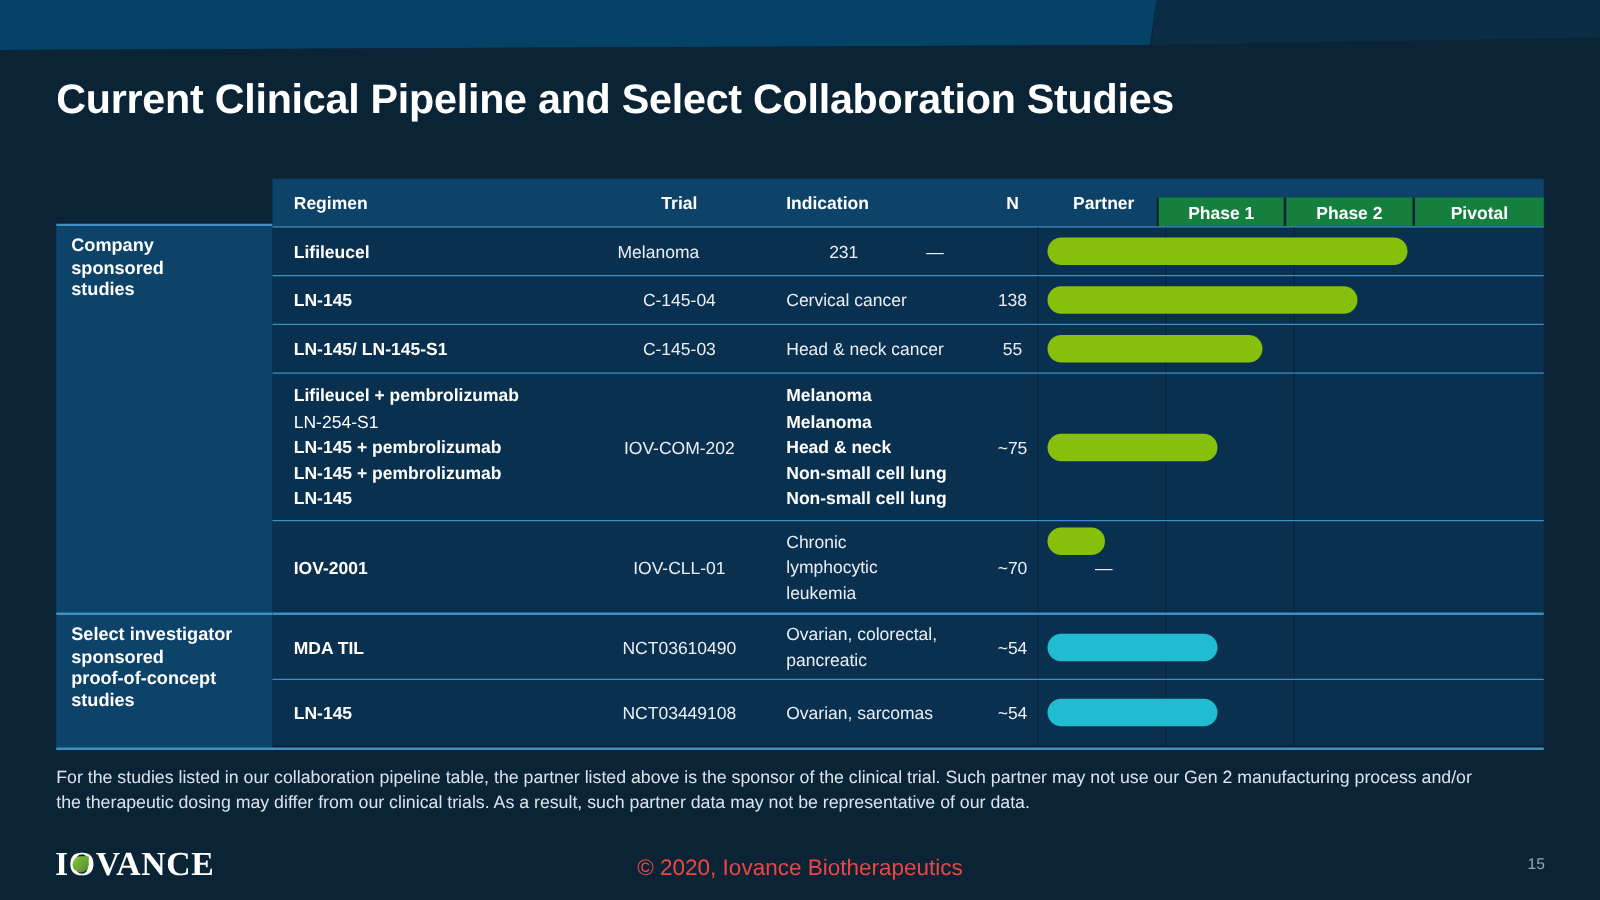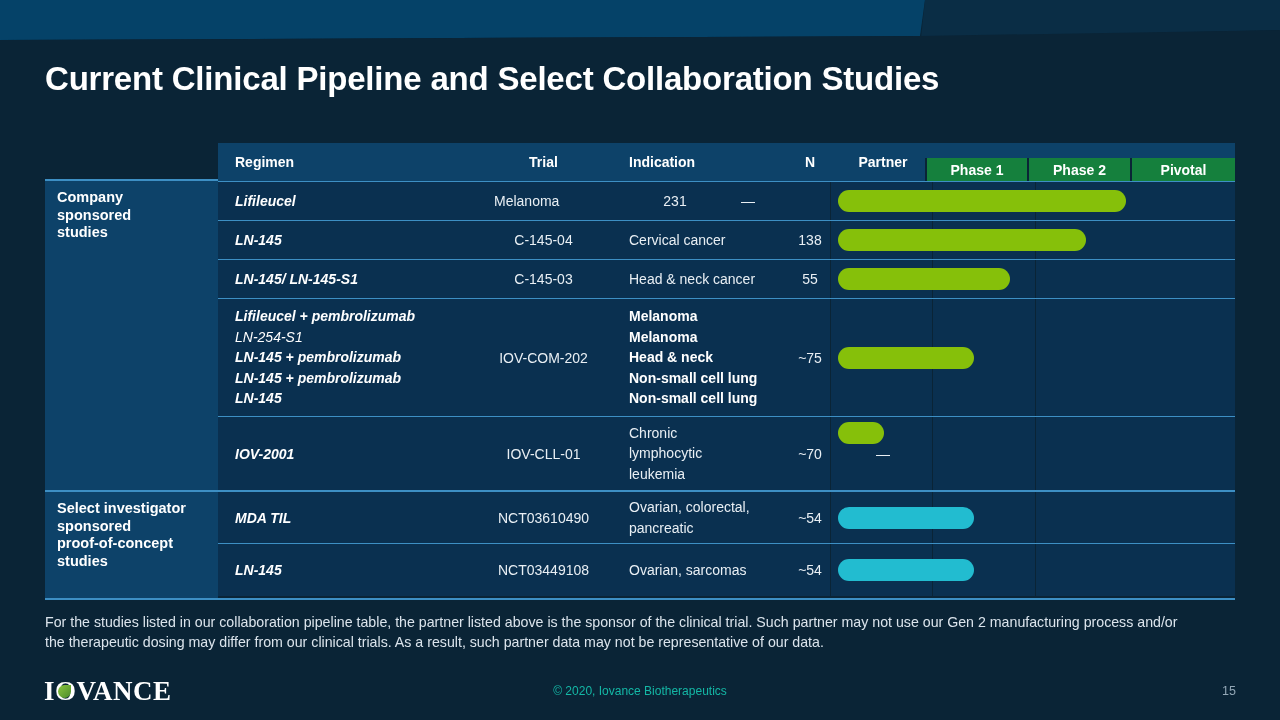--- a/index.html
+++ b/index.html
@@ -68,21 +68,21 @@
     border-left: 2px solid #0a2436;
     margin-top: 15px;
   }
   .hdr-row .c-ph1 { border-left: 2px solid #0a2436; }
 
   .data-row > div {
     display: flex; align-items: center;
     color: #e9eff4; font-size: 14px;
     padding-top: 2px; padding-bottom: 2px;
   }
-  .data-row .c-regimen { color: #ffffff; font-weight: bold; font-style: italic; }
+  .data-row .c-regimen { color: #ffffff; font-weight: bold; }
   .data-row .c-trial, .data-row .c-n, .data-row .c-partner { justify-content: center; }
 
   
   .bars {
     position: absolute; left: 612px; top: 0; right: 0; bottom: 0;
     pointer-events: none;
   }
   .vline { position: absolute; top: 0; bottom: 0; width: 1px; background: #0a2436; }
 
   .bar {
@@ -127,21 +127,21 @@
     letter-spacing: 0.5px; line-height: 30px;
   }
   .logo .o-wrap { position: relative; display: inline-block; }
   .logo .leaf {
     position: absolute; left: 3px; top: 9px; width: 13px; height: 13px;
     border-radius: 50% 0 50% 50%;
     background: linear-gradient(135deg, #8cc63f 0%, #4b8b2b 100%);
   }
   .copyright {
     position: absolute; left: 0; top: 684px; width: 1280px;
-    text-align: center; color: #14b8a6; font-size: 12px;
+    text-align: center; color: #ef4444; font-size: 18px;
   }
   .pagenum {
     position: absolute; right: 44px; top: 684px;
     color: #93a7b6; font-size: 12.5px;
   }
 </style>
 </head>
 <body>
 
 <div id="slide">

